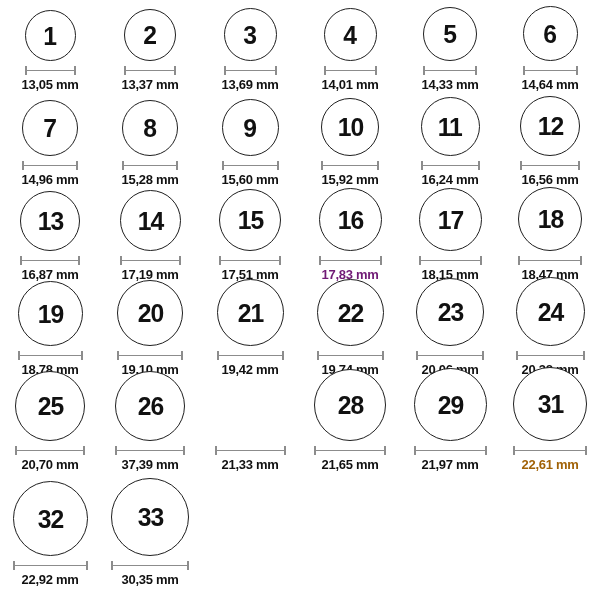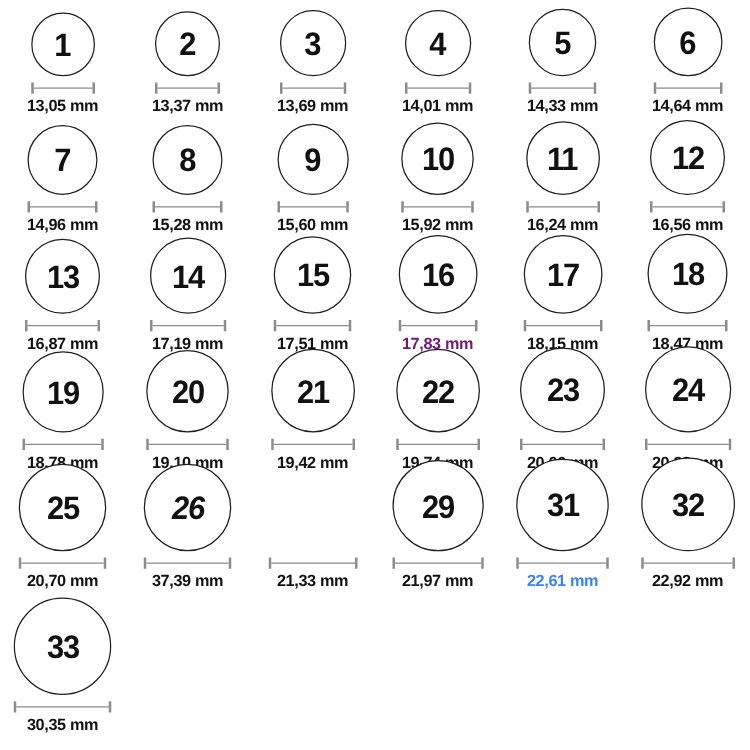--- a/index.html
+++ b/index.html
@@ -270,48 +270,55 @@
 
   <div class="item">
     <div class="circle" style="width: 70px; height: 70px; border-color: rgb(31, 31, 31);">
       <span class="num" style="color: rgb(17, 17, 17);">25</span>
     </div>
     <div class="measure" style="width: 70px; border-left-color: rgb(140, 140, 140); border-right-color: rgb(140, 140, 140);"></div>
     <div class="mm" style="color: rgb(17, 17, 17);">20,70 mm</div>
   </div>
 
   <div class="item">
-    <div class="circle" style="width: 70px; height: 70px; border-color: rgb(31, 31, 31); font-style: italic;">
+    <div class="circle" style="width: 70px; height: 70px; border-color: rgb(31, 31, 31);">
       <span class="num" style="color: rgb(17, 17, 17);">26</span>
     </div>
     <div class="measure" style="width: 70px; border-left-color: rgb(140, 140, 140); border-right-color: rgb(140, 140, 140);"></div>
     <div class="mm" style="color: rgb(17, 17, 17);">37,39 mm</div>
   </div>
 
   <div class="item">
     <div class="measure" style="width: 71px; border-left-color: rgb(140, 140, 140); border-right-color: rgb(140, 140, 140);"></div>
     <div class="mm" style="color: rgb(17, 17, 17);">21,33 mm</div>
   </div>
 
+  <div class="item">
+    <div class="circle" style="width: 72px; height: 72px; border-color: rgb(31, 31, 31);">
+      <span class="num" style="color: rgb(17, 17, 17);">28</span>
+    </div>
+    <div class="measure" style="width: 72px; border-left-color: rgb(140, 140, 140); border-right-color: rgb(140, 140, 140);"></div>
+    <div class="mm" style="color: rgb(17, 17, 17);">21,65 mm</div>
+  </div>
 
   <div class="item">
     <div class="circle" style="width: 73px; height: 73px; border-color: rgb(31, 31, 31);">
       <span class="num" style="color: rgb(17, 17, 17);">29</span>
     </div>
     <div class="measure" style="width: 73px; border-left-color: rgb(140, 140, 140); border-right-color: rgb(140, 140, 140);"></div>
     <div class="mm" style="color: rgb(17, 17, 17);">21,97 mm</div>
   </div>
 
 
   <div class="item">
     <div class="circle" style="width: 74px; height: 74px; border-color: rgb(31, 31, 31);">
       <span class="num" style="color: rgb(17, 17, 17);">31</span>
     </div>
     <div class="measure" style="width: 74px; border-left-color: rgb(140, 140, 140); border-right-color: rgb(140, 140, 140);"></div>
-    <div class="mm" style="color: #3b82f6;">22,61 mm</div>
+    <div class="mm" style="color: #a16207;">22,61 mm</div>
   </div>
 
   <div class="item">
     <div class="circle" style="width: 75px; height: 75px; border-color: rgb(31, 31, 31);">
       <span class="num" style="color: rgb(17, 17, 17);">32</span>
     </div>
     <div class="measure" style="width: 75px; border-left-color: rgb(140, 140, 140); border-right-color: rgb(140, 140, 140);"></div>
     <div class="mm" style="color: rgb(17, 17, 17);">22,92 mm</div>
   </div>
 

